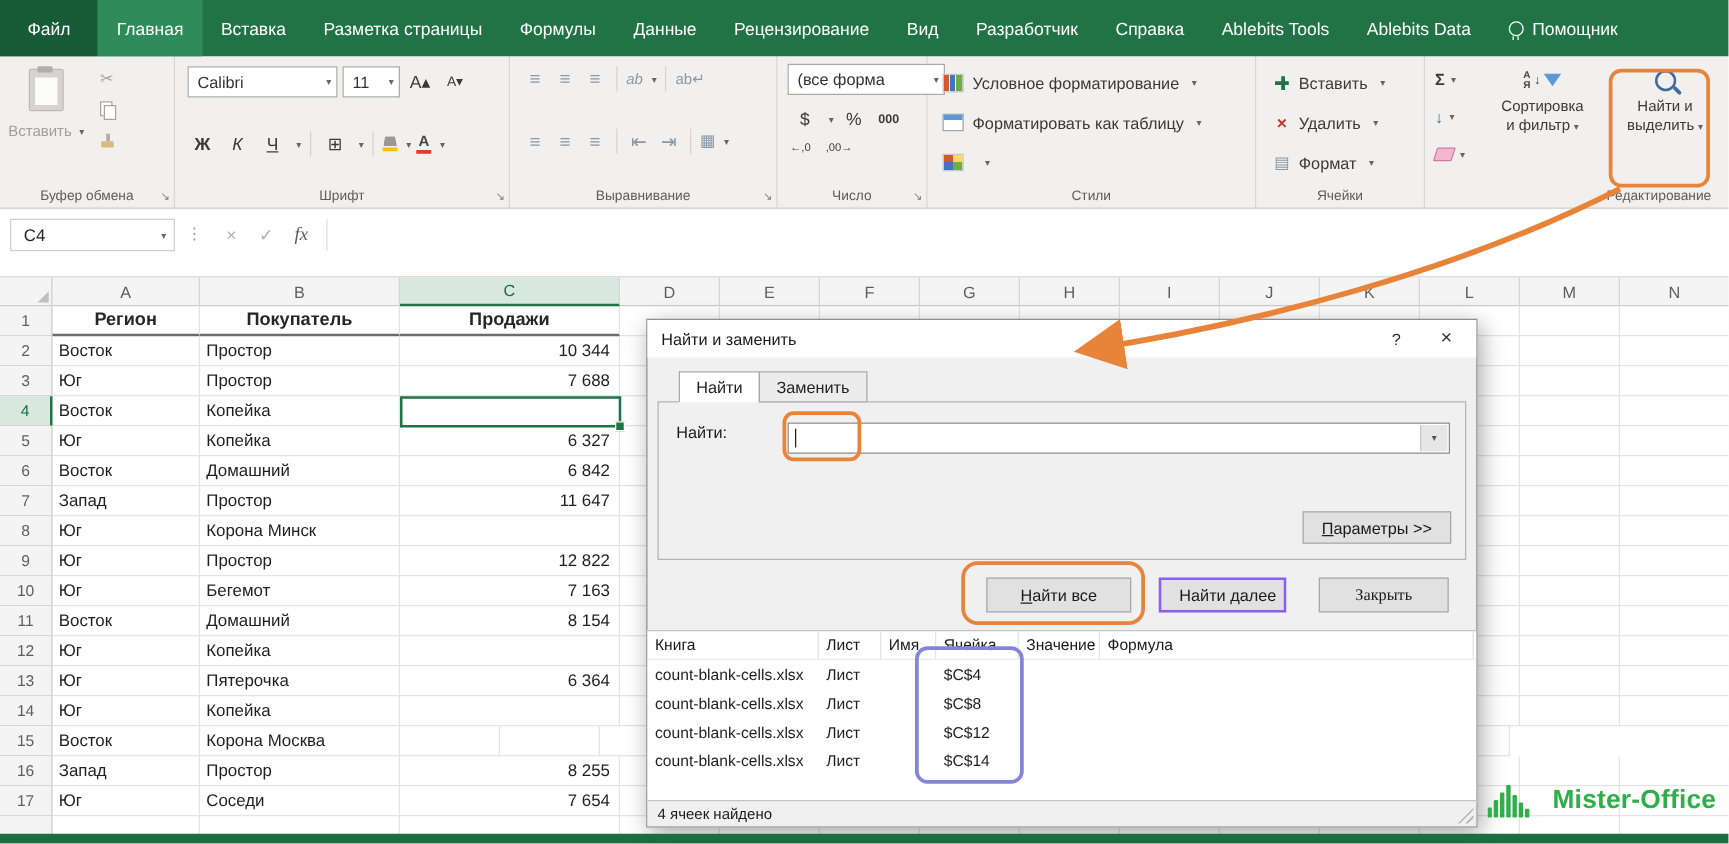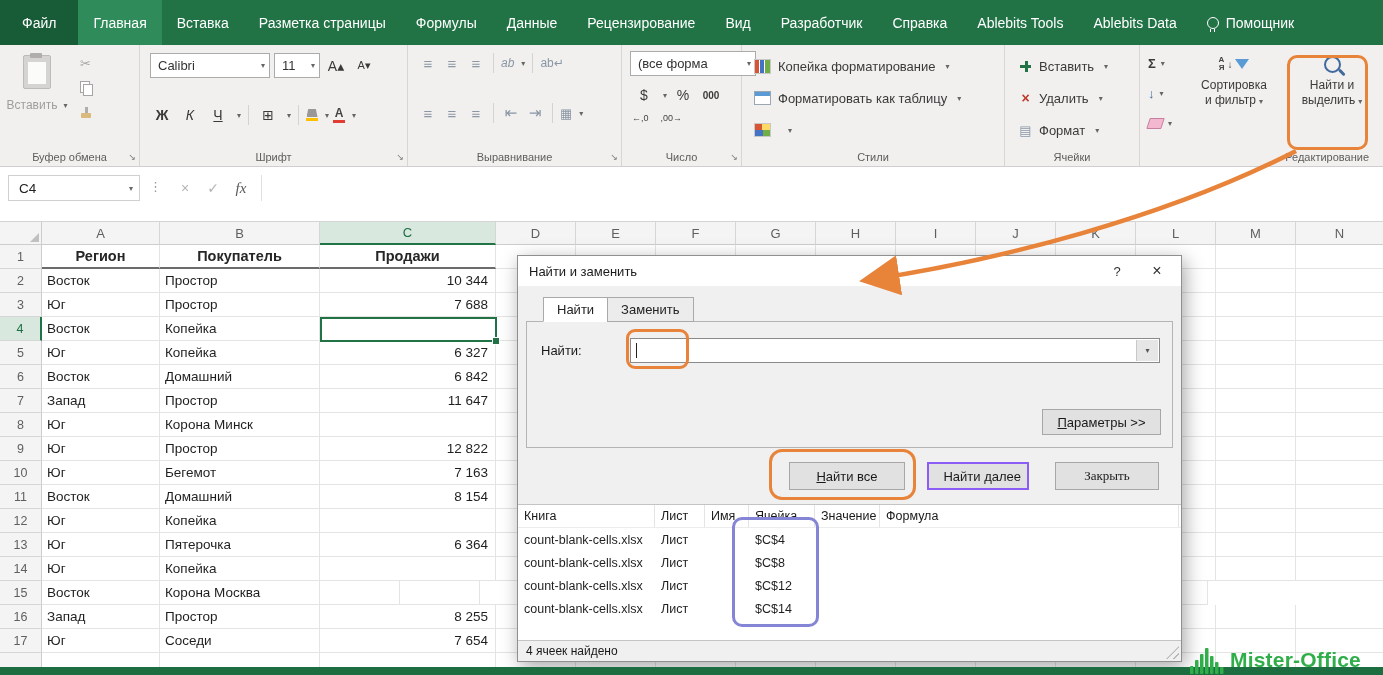--- a/index.html
+++ b/index.html
@@ -97,21 +97,21 @@
 
   
   .dialog{position:absolute;left:517px;top:255px;width:665px;height:407px;background:#f0f0f0;border:1px solid #8f8f8f;box-shadow:3px 5px 18px rgba(0,0,0,.35);z-index:20;font-size:13px;box-sizing:border-box;}
   .dlg-title-row{height:30px;display:flex;align-items:center;padding-left:11px;color:#1a1a1a;background:#fff;}
   .dlg-help{margin-left:auto;width:36px;text-align:center;color:#333;font-size:13px;}
   .dlg-close{width:44px;text-align:center;font-size:16px;color:#333;margin-right:2px;}
   .dlg-tabs{position:absolute;top:41px;left:25px;display:flex;z-index:3;}
   .dtab{padding:4px 13px;border:1px solid #a9a9a9;background:#ececec;margin-right:-1px;color:#222;}
   .dtab.active{background:#fff;border-bottom:1px solid #fff;}
   .dlg-panel{position:absolute;top:65px;left:8px;right:8px;height:125px;border:1px solid #b4b4b4;}
-  .find-row{position:absolute;left:14px;top:16px;right:12px;display:flex;align-items:center;}
+  .find-row{position:absolute;left:14px;top:16px;right:12px;display:flex;}
   .find-label{width:89px;color:#1a1a1a;}
   .find-combo{flex:1;height:25px;background:#fff;border:1px solid #8a8a8a;position:relative;display:flex;align-items:center;box-sizing:border-box;}
   .caret{width:1px;height:15px;background:#222;margin-left:5px;}
   .find-dd{position:absolute;right:1px;top:1px;bottom:1px;width:21px;background:#e6e6e6;border-left:1px solid #c8c8c8;display:flex;align-items:center;justify-content:center;font-size:8px;color:#555;}
   .dlg-btn{background:#e1e1e1;border:1px solid #a7a7a7;font-size:13px;color:#1a1a1a;font-family:inherit;box-sizing:border-box;}
   .mnemonic::first-letter{text-decoration:underline;}
   .params{position:absolute;right:11px;bottom:12px;width:119px;height:26px;}
   .btn-findall{position:absolute;left:271px;top:206px;width:116px;height:28px;}
   .btn-findnext{position:absolute;left:409px;top:206px;width:102px;height:28px;border:2px solid #8b5cf6;text-align:right;}
   .btn-closedlg{position:absolute;left:537px;top:206px;width:104px;height:28px;font-family:Liberation Serif, serif;}
@@ -122,21 +122,21 @@
   .rheadrow .rescell{border-right:1px solid #e4e4e4;color:#1a1a1a;}
   .dlg-status{position:absolute;left:0;right:0;bottom:0;height:21px;border-top:1px solid #c4c4c4;display:flex;align-items:center;padding-left:8px;font-size:12px;color:#1a1a1a;background:#f0f0f0;box-sizing:border-box;}
   .grip{position:absolute;right:2px;bottom:2px;width:13px;height:13px;background:repeating-linear-gradient(135deg,#b9b9b9 0 1.5px,transparent 1.5px 4.5px);clip-path:polygon(100% 0,100% 100%,0 100%);}
 
   
   .annot-rect{position:absolute;border:3px solid #e8833a;border-radius:10px;z-index:45;pointer-events:none;box-sizing:border-box;}
   .annot-rect.purple{border-color:#8585d6;}
   .arrow-svg{position:absolute;left:0;top:0;z-index:44;pointer-events:none;}
 
   
-  .logo{position:absolute;left:1190px;top:644px;display:flex;align-items:center;gap:6px;z-index:26;}
+  .logo{position:absolute;left:1190px;top:624px;display:flex;align-items:center;gap:18px;z-index:26;}
   .logo-text{font-size:21px;font-weight:bold;color:#2fae49;letter-spacing:.2px;}
 </style>
 </head>
 <body>
 
 <div class="stage">
 
   <div class="tabbar">
       <div class="tab file">
         <span>Файл</span>
@@ -283,21 +283,21 @@
         <span style="font-size:9px;color:#444">←,0</span>
         <span style="font-size:9px;color:#444;margin-left:8px">,00→</span>
       </div>
       <div class="glabel">Число</div>
       <span class="launcher">↘</span>
     </div>
 
     <div class="rgroup" style="left:742px;width:263px">
       <div class="stylerow" style="top:8px">
         <span class="cfico"></span>
-        <span>Копейка форматирование</span>
+        <span>Условное форматирование</span>
         <span class="dd">▾</span>
       </div>
       <div class="stylerow" style="top:40px">
         <span class="ftico"></span>
         <span>Форматировать как таблицу</span>
         <span class="dd">▾</span>
       </div>
       <div class="stylerow" style="top:72px">
         <span class="csico"></span>
         <span></span>

